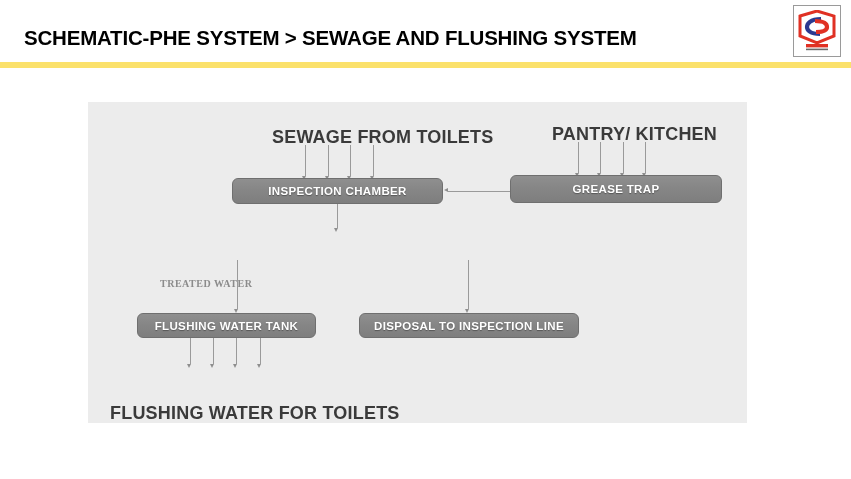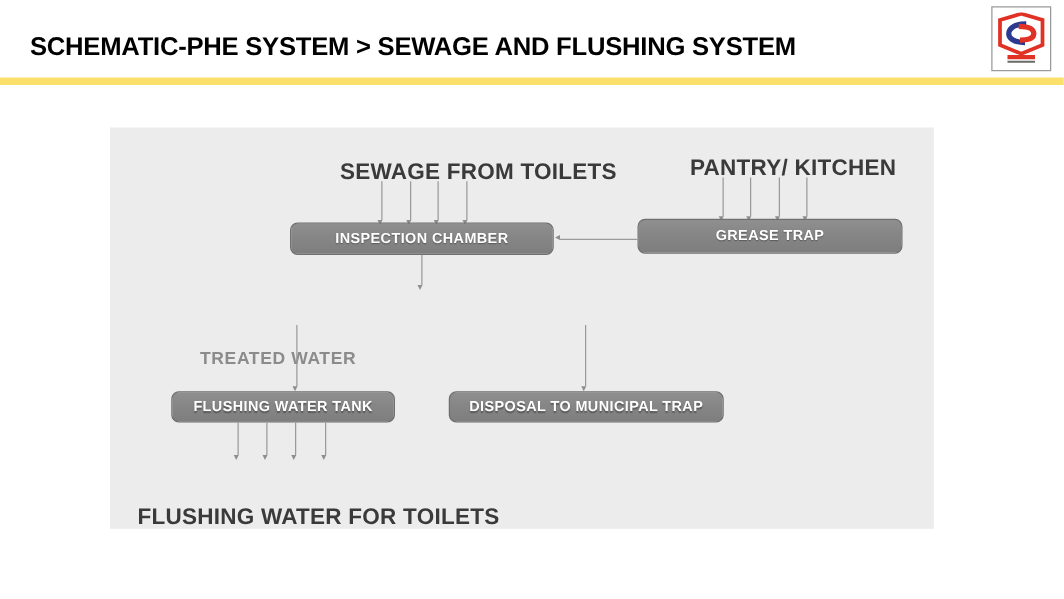--- a/index.html
+++ b/index.html
@@ -93,24 +93,25 @@
   .flow-label {
     position: absolute;
     color: #3a3a3a;
     font-size: 18px;
     font-weight: bold;
     letter-spacing: 0.2px;
     white-space: nowrap;
     font-family: "Liberation Sans", sans-serif;
   }
   .flow-label.small {
-    font-size: 14px;
+    font-size: 10px;
     color: #8b8b8b;
     font-weight: bold;
     letter-spacing: 0.5px;
+    font-family: Liberation Serif, serif;
   }
 
   
   .vline {
     position: absolute;
     width: 1px;
     background: #9a9a9a;
   }
   .hline {
     position: absolute;
@@ -188,21 +189,21 @@
   <div class="flow-label small" style="left:72px; top:176px;">TREATED WATER</div>
 
   <div class="vline" style="left:149px; top:158px; height:49px;"></div>
   <div class="arrow-down" style="left:146.4px; top:207px;"></div>
 
   <div class="vline" style="left:380px; top:158px; height:49px;"></div>
   <div class="arrow-down" style="left:377.4px; top:207px;"></div>
 
   <div class="node-box" style="left:49px; top:211px; width:179px; height:25px;">FLUSHING WATER TANK</div>
 
-  <div class="node-box" style="left:271px; top:211px; width:220px; height:25px;">DISPOSAL TO MUNICIPAL TRAP</div>
+  <div class="node-box" style="left:271px; top:211px; width:220px; height:25px;">DISPOSAL TO INSPECTION LINE</div>
 
   <div class="vline" style="left:102px; top:236px; height:26px;"></div>
   <div class="arrow-down" style="left:99.4px; top:262px;"></div>
   <div class="vline" style="left:125px; top:236px; height:26px;"></div>
   <div class="arrow-down" style="left:122.4px; top:262px;"></div>
   <div class="vline" style="left:148px; top:236px; height:26px;"></div>
   <div class="arrow-down" style="left:145.4px; top:262px;"></div>
   <div class="vline" style="left:172px; top:236px; height:26px;"></div>
   <div class="arrow-down" style="left:169.4px; top:262px;"></div>
 

